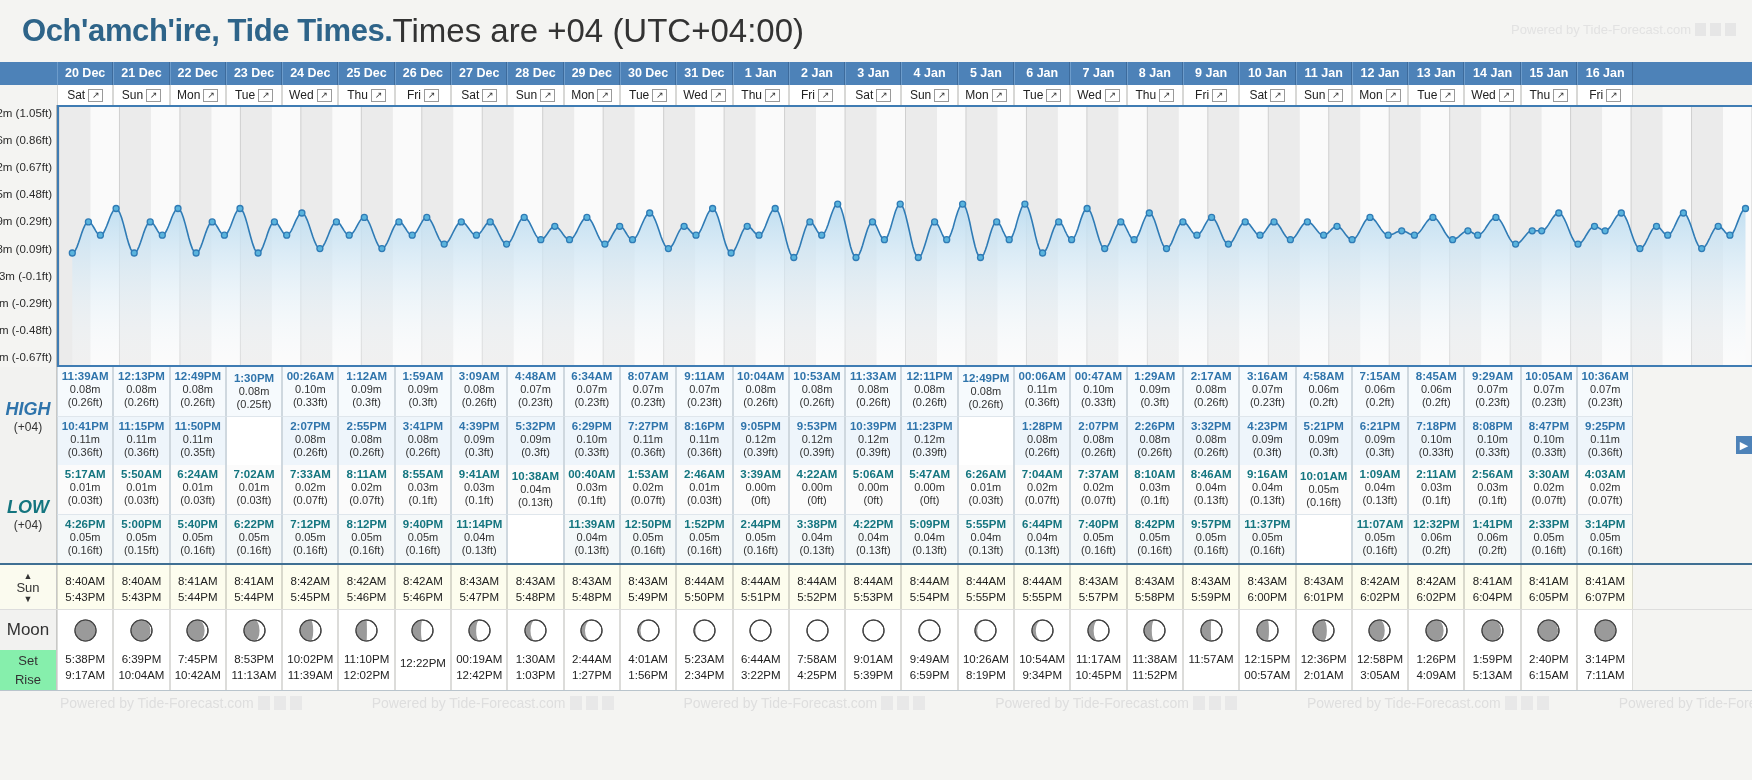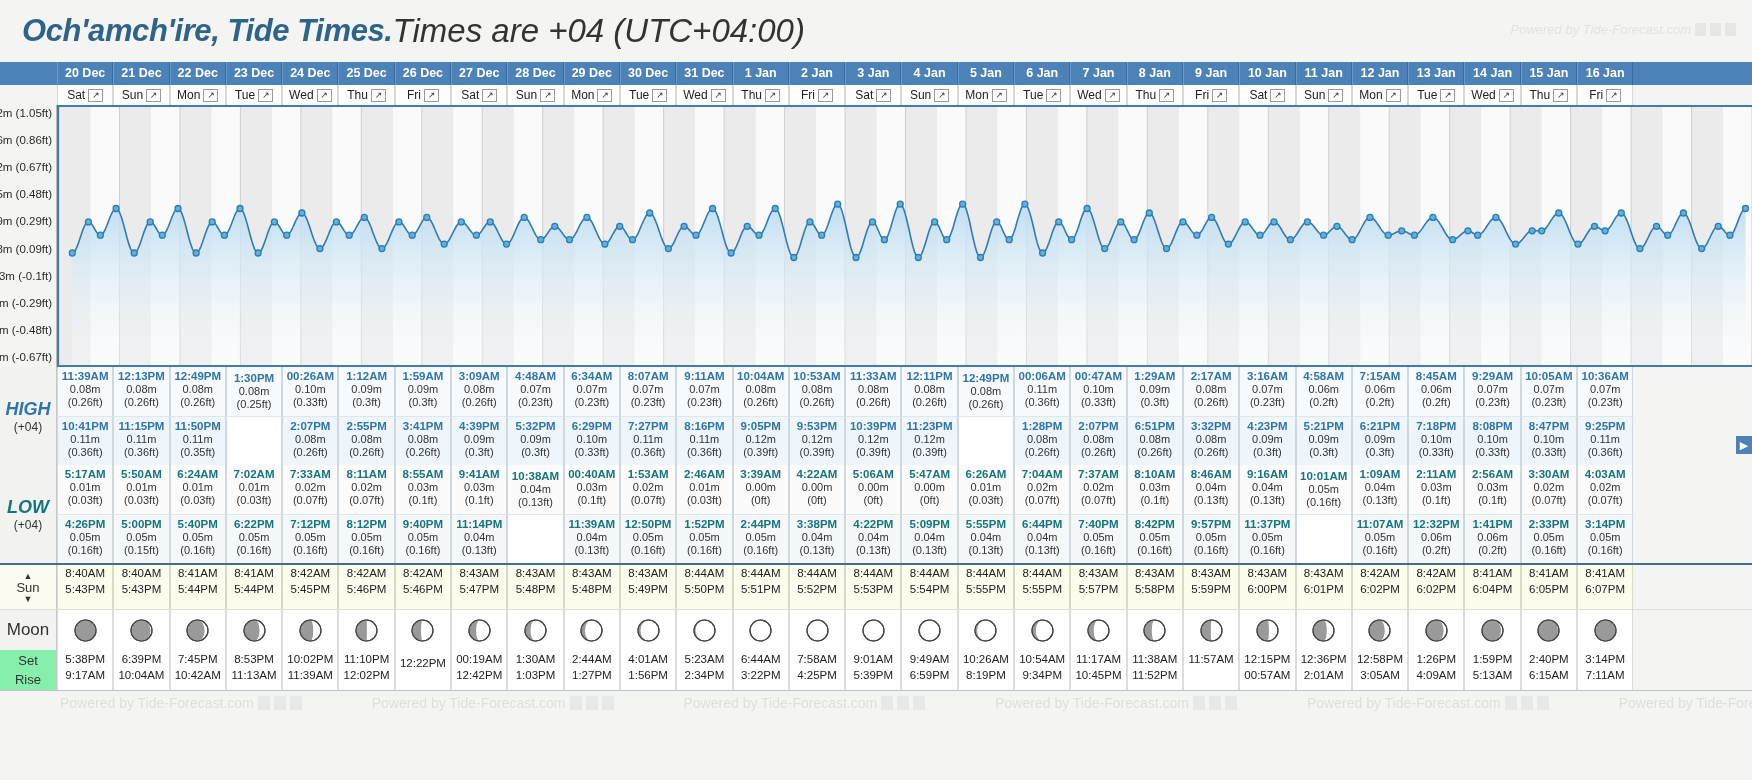--- a/index.html
+++ b/index.html
@@ -8,21 +8,21 @@
     width: 1752px; height: 780px;
     overflow: hidden;
     background: #f2f2f0;
     font-family: "Liberation Sans", sans-serif;
   }
   #root { position: relative; width: 1752px; height: 780px; background: #f4f4f2; }
 
   
   .titlebar {
     height: 62px; display: flex; align-items: center;
-    padding-left: 22px; position: relative; font-style: italic;
+    padding-left: 22px; position: relative;
   }
   .title-main {
     font-size: 31px; font-weight: bold; color: #2e6489;
     letter-spacing: -0.4px; white-space: nowrap;
   }
   .title-sub {
     font-size: 33px; color: #333; margin-left: 0; white-space: nowrap;
   }
   .powered-top {
     position: absolute; right: 16px; top: 22px;
@@ -117,21 +117,21 @@
     border-top: 2px solid #3f6f93; border-bottom: 1px solid #ddd; }
   .sunlead {
     width: 57px; flex: 0 0 57px; background: #fbfbef;
     display: flex; flex-direction: column; align-items: center;
     justify-content: center; font-size: 13px; color: #333;
     border-right: 1px solid #c8c8c6;
   }
   .arr { font-size: 9px; line-height: 8px; color: #333; }
   .suncell {
     background: #fdfdee; border-left: 1px solid #d9d9cc; border-right: 1px solid #d9d9cc;
-    padding: 2px 0 6px; text-align: center; font-size: 11.5px; color: #222;
+    padding: 10px 0 6px; text-align: center; font-size: 11.5px; color: #222;
     display: flex; flex-direction: column; gap: 4px; min-height: 44px;
   }
 
   
   .moonrow { display: flex; width: 1752px; }
   .moonlead {
     width: 57px; flex: 0 0 57px; background: #f2f2f0;
     display: flex; align-items: center; justify-content: center;
     font-size: 17px; color: #333; border-right: 1px solid #c8c8c6;
   }
@@ -761,21 +761,21 @@
               <div class="tf">(0.26ft)</div>
             </div>
           </div>
           <div class="col">
             <div class="tcell halfcell hi-band hi">
               <div class="ttime">1:29AM</div>
               <div class="tm">0.09m</div>
               <div class="tf">(0.3ft)</div>
             </div>
             <div class="tcell halfcell hi-band2 hi sep-h">
-              <div class="ttime">6:51PM</div>
+              <div class="ttime">2:26PM</div>
               <div class="tm">0.08m</div>
               <div class="tf">(0.26ft)</div>
             </div>
           </div>
           <div class="col">
             <div class="tcell halfcell hi-band hi">
               <div class="ttime">2:17AM</div>
               <div class="tm">0.08m</div>
               <div class="tf">(0.26ft)</div>
             </div>

